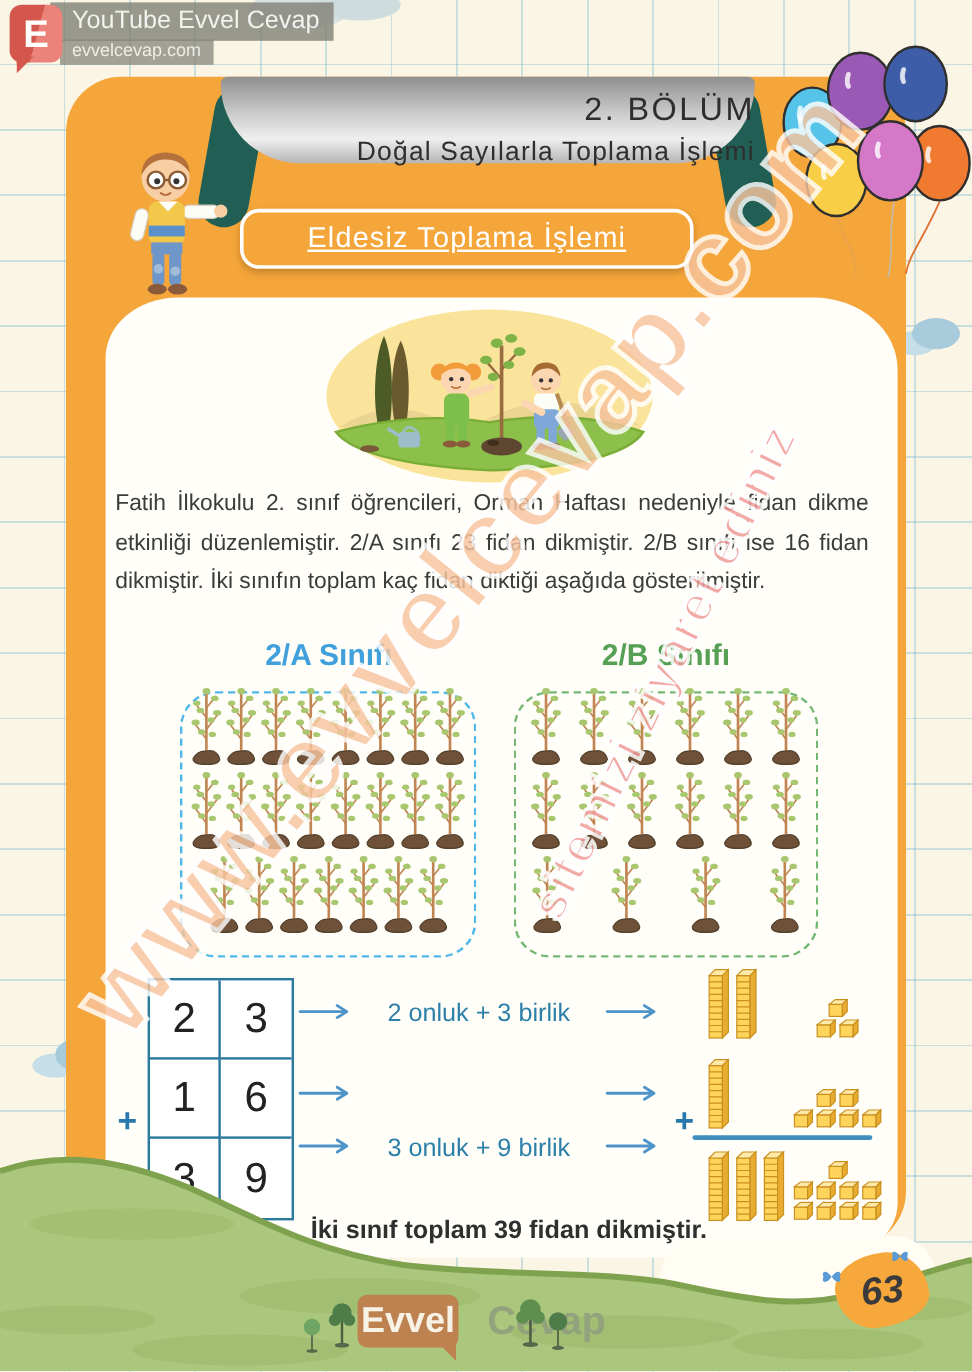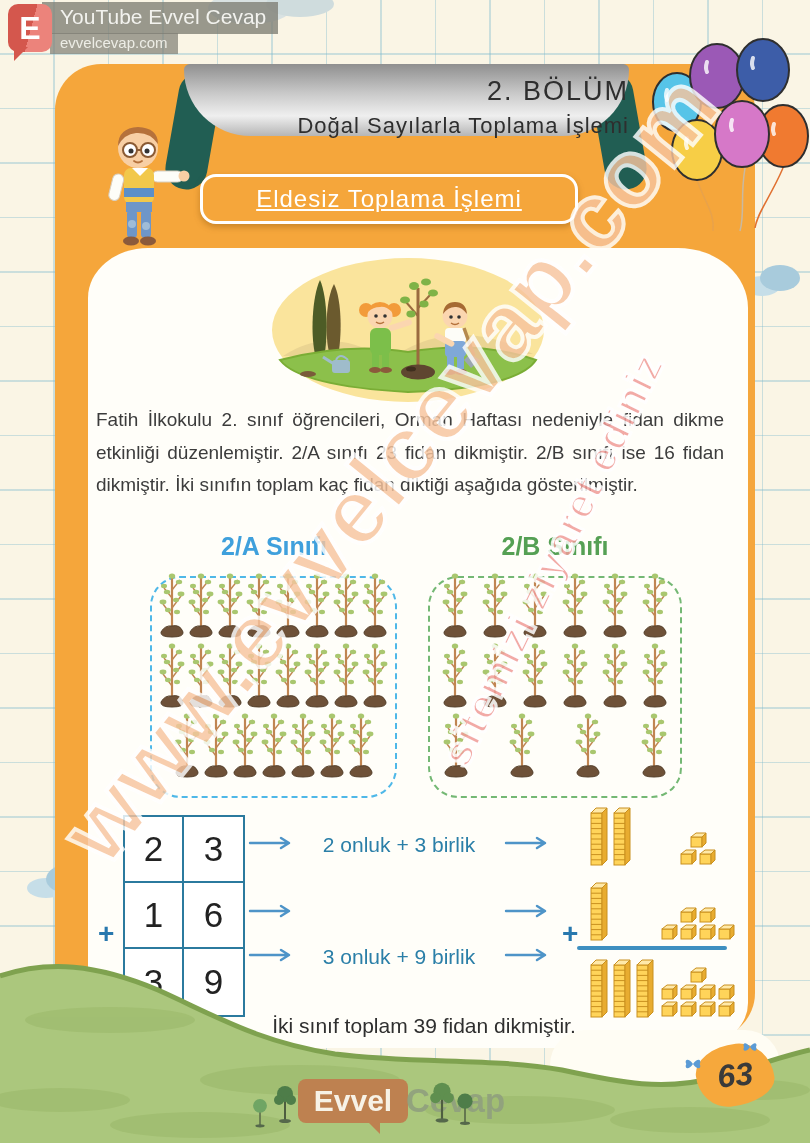--- a/index.html
+++ b/index.html
@@ -80,31 +80,31 @@
   .exp-row{position:absolute;left:248px;width:302px;height:34px;z-index:10;display:flex;align-items:center;justify-content:space-between;}
   .exp-row.r0{top:828px;} .exp-row.r1{top:896px;} .exp-row.r2{top:940px;}
   .exp-text{color:#2B7FA8;font-size:21px;font-weight:normal;white-space:nowrap;}
   
   .block-row{position:absolute;left:588px;width:150px;height:64px;z-index:10;}
   .block-row.r0{top:803px;} .block-row.r1{top:878px;} .block-row.r2{top:955px;}
   .rods{position:absolute;left:0;bottom:0;display:flex;gap:3px;align-items:flex-end;}
   .units{position:absolute;left:72px;bottom:2px;width:76px;display:flex;flex-direction:column;align-items:center;gap:1px;}
   .unit-row{display:flex;gap:2px;}
   .sum-line{position:absolute;left:577px;top:946px;width:150px;height:3.5px;background:#3E8FC0;border-radius:2px;z-index:10;}
-  .conclusion{position:absolute;left:124px;top:1014px;width:600px;z-index:12;text-align:center;font-size:21px;font-weight:normal;color:#2F2F2F;}
+  .conclusion{position:absolute;left:124px;top:1014px;width:600px;z-index:12;text-align:center;font-size:21px;font-weight:bold;color:#2F2F2F;}
   
   .wm{position:absolute;z-index:40;white-space:nowrap;font-weight:bold;pointer-events:none;}
   .wm-primary{left:390px;top:468px;transform:translate(-50%,-50%) rotate(-51deg);
     font-size:94px;color:#F7C49E;-webkit-text-stroke:4px #FFFFFF;opacity:.82;letter-spacing:1px;}
   .wm-secondary{left:553px;top:560px;transform:translate(-50%,-50%) rotate(-64deg);
     font-size:42px;color:#F09C98;-webkit-text-stroke:3px #FFFFFF;opacity:.85;letter-spacing:1px;}
   
   .page-corner{position:absolute;left:550px;top:1030px;width:230px;height:70px;background:#FFFDF4;border-radius:45px;z-index:8;}
   .grass{position:absolute;left:0;top:950px;z-index:50;}
-  .brand-bubble{position:absolute;left:298px;top:1079px;width:110px;height:44px;z-index:55;background:#BE8150;border-radius:8px;
+  .brand-bubble{position:absolute;left:298px;top:1079px;width:84px;height:44px;z-index:55;background:#BE8150;border-radius:8px;
     display:flex;align-items:center;justify-content:center;color:#F7F2E6;font-size:30px;font-weight:bold;}
   .brand-bubble::after{content:"";position:absolute;left:66px;bottom:-11px;border:8px solid transparent;border-top-color:#BE8150;border-right-color:#BE8150;}
   .brand-second{position:absolute;left:406px;top:1082px;z-index:55;font-size:33px;font-weight:bold;color:#90A07E;opacity:.92;}
   .tree{position:absolute;z-index:56;}
   .page-badge{
     position:absolute;left:696px;top:1044px;width:78px;height:62px;z-index:55;background:#F6A83C;
     border-radius:55% 45% 60% 40% / 45% 60% 40% 55%;transform:rotate(-6deg);
     display:flex;align-items:center;justify-content:center;
   }
   .page-number{font-size:32px;font-weight:bold;color:#3A3A3A;font-style:italic;}

